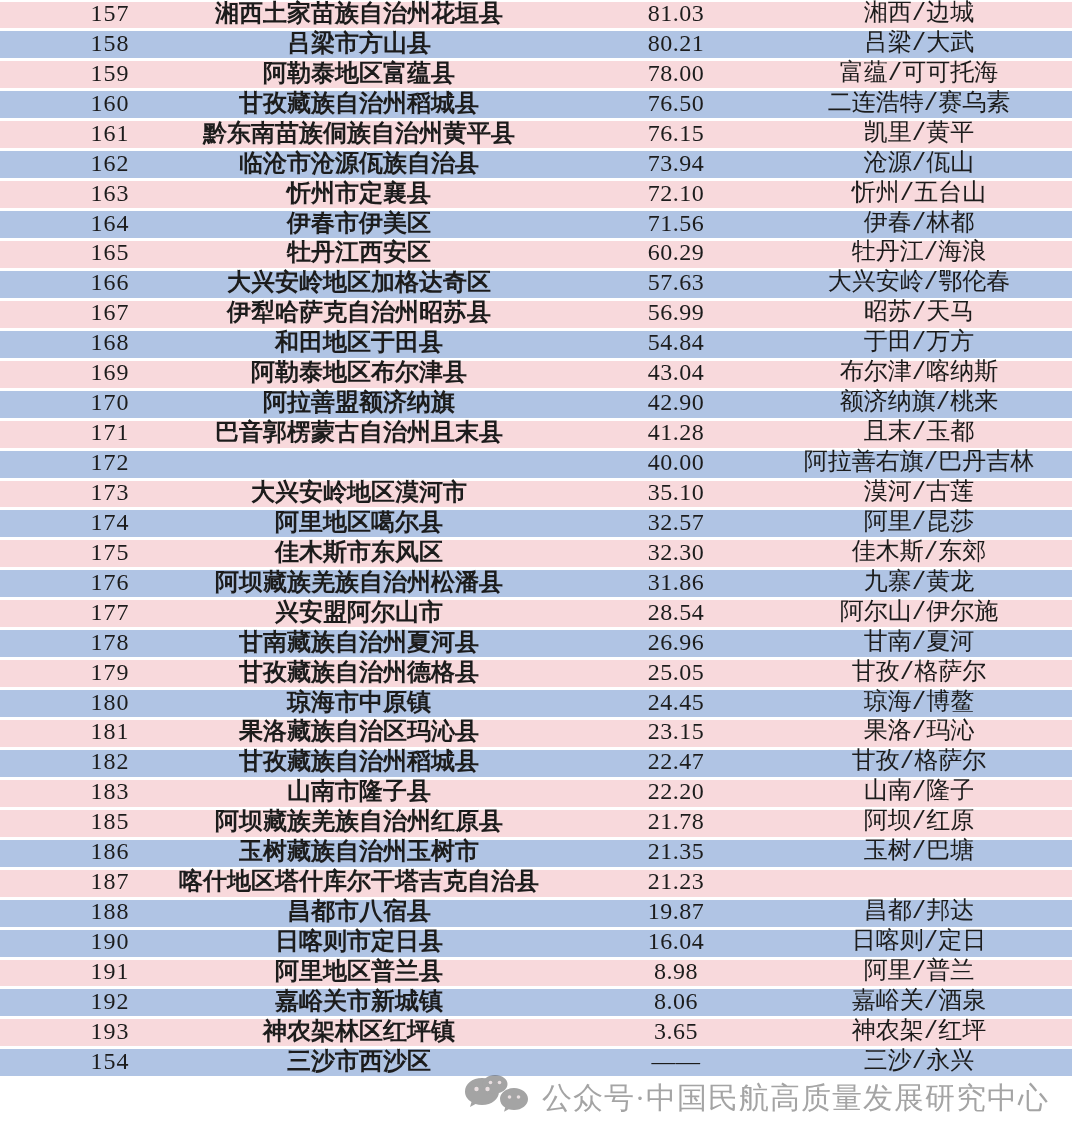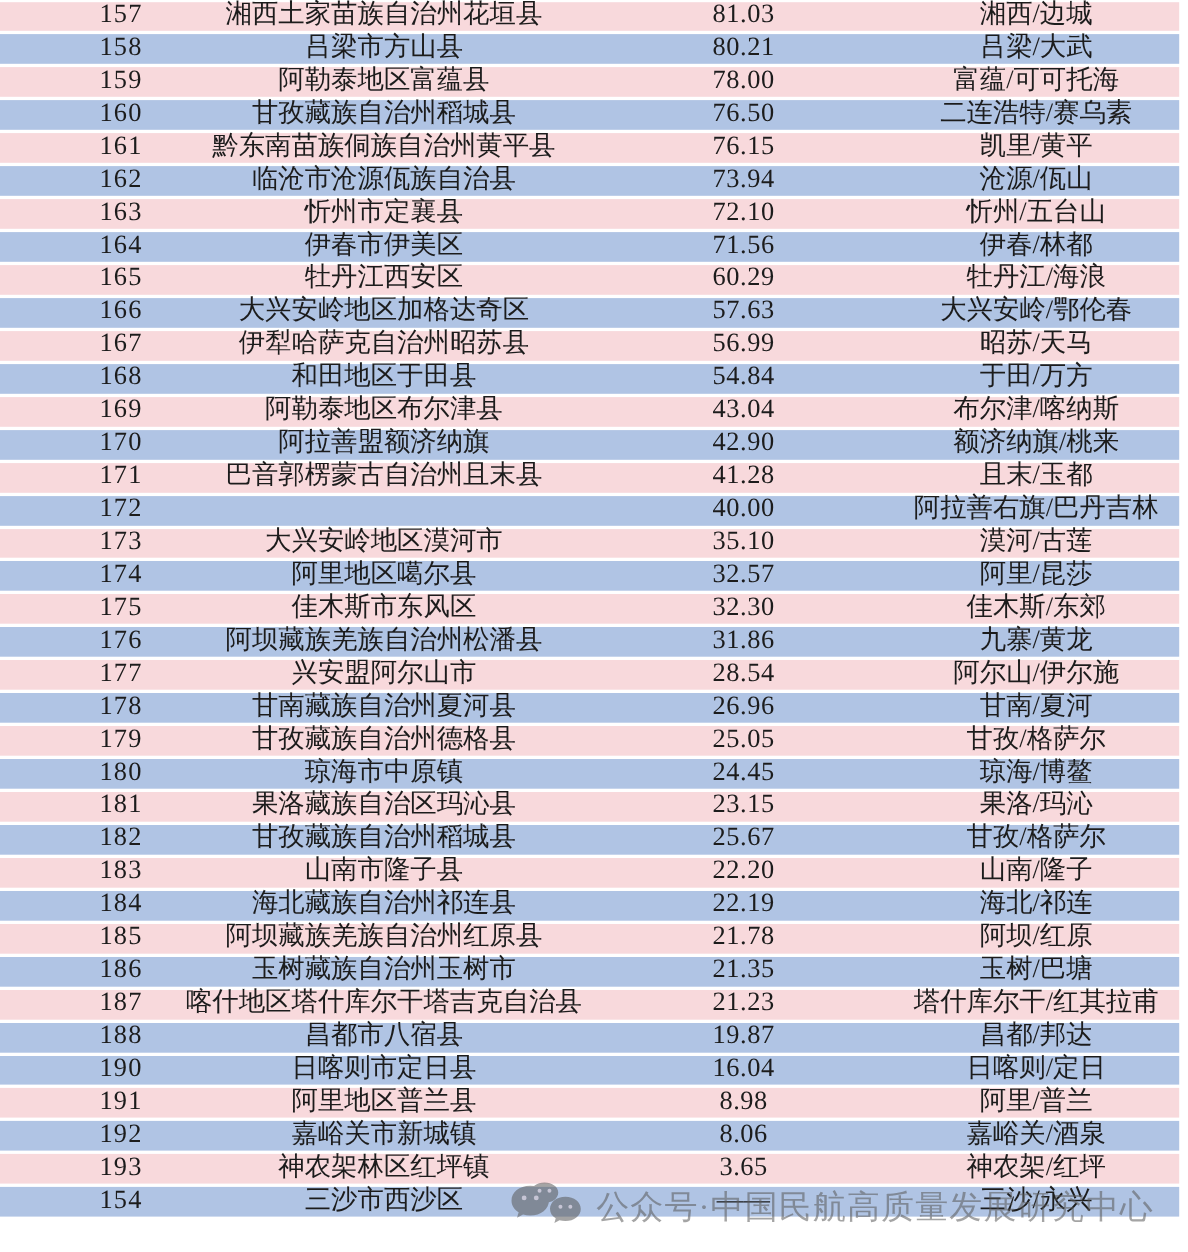--- a/index.html
+++ b/index.html
@@ -41,23 +41,23 @@
     position: absolute;
     top: 50%;
     transform: translate(-50%, -54%);
     white-space: nowrap;
     color: var(--text-color);
     font-size: 24px;
     line-height: 27px;
     z-index: 2;
   }
   .c-rank    { left: 110px; letter-spacing: 1px; }
-  .c-region  { left: 349px; }
+  .c-region  { left: 359px; font-weight: bold; }
   .c-value   { left: 676px; letter-spacing: 0.5px; }
-  .c-airport { left: 942px; }
+  .c-airport { left: 919px; font-family: Liberation Mono, monospace; }
   .watermark {
     position: absolute;
     left: 462px;
     top: 1076px;
     height: 44px;
     display: flex;
     align-items: center;
     gap: 6px;
     z-index: 6;
     opacity: 0.55;
@@ -248,57 +248,49 @@
     <div class="band"></div>
     <span class="cell c-rank">181</span>
     <span class="cell c-region">果洛藏族自治区玛沁县</span>
     <span class="cell c-value">23.15</span>
     <span class="cell c-airport">果洛/玛沁</span>
   </div>
     <div class="row blue">
     <div class="band"></div>
     <span class="cell c-rank">182</span>
     <span class="cell c-region">甘孜藏族自治州稻城县</span>
-    <span class="cell c-value">25.67</span>
+    <span class="cell c-value">22.47</span>
     <span class="cell c-airport">甘孜/格萨尔</span>
   </div>
     <div class="row pink">
     <div class="band"></div>
     <span class="cell c-rank">183</span>
     <span class="cell c-region">山南市隆子县</span>
     <span class="cell c-value">22.20</span>
     <span class="cell c-airport">山南/隆子</span>
   </div>
-    <div class="row blue">
-    <div class="band"></div>
-    <span class="cell c-rank">184</span>
-    <span class="cell c-region">海北藏族自治州祁连县</span>
-    <span class="cell c-value">22.19</span>
-    <span class="cell c-airport">海北/祁连</span>
-  </div>
     <div class="row pink">
     <div class="band"></div>
     <span class="cell c-rank">185</span>
     <span class="cell c-region">阿坝藏族羌族自治州红原县</span>
     <span class="cell c-value">21.78</span>
     <span class="cell c-airport">阿坝/红原</span>
   </div>
     <div class="row blue">
     <div class="band"></div>
     <span class="cell c-rank">186</span>
     <span class="cell c-region">玉树藏族自治州玉树市</span>
     <span class="cell c-value">21.35</span>
     <span class="cell c-airport">玉树/巴塘</span>
   </div>
     <div class="row pink">
     <div class="band"></div>
     <span class="cell c-rank">187</span>
     <span class="cell c-region">喀什地区塔什库尔干塔吉克自治县</span>
     <span class="cell c-value">21.23</span>
-    <span class="cell c-airport">塔什库尔干/红其拉甫</span>
   </div>
     <div class="row blue">
     <div class="band"></div>
     <span class="cell c-rank">188</span>
     <span class="cell c-region">昌都市八宿县</span>
     <span class="cell c-value">19.87</span>
     <span class="cell c-airport">昌都/邦达</span>
   </div>
     <div class="row blue">
     <div class="band"></div>

